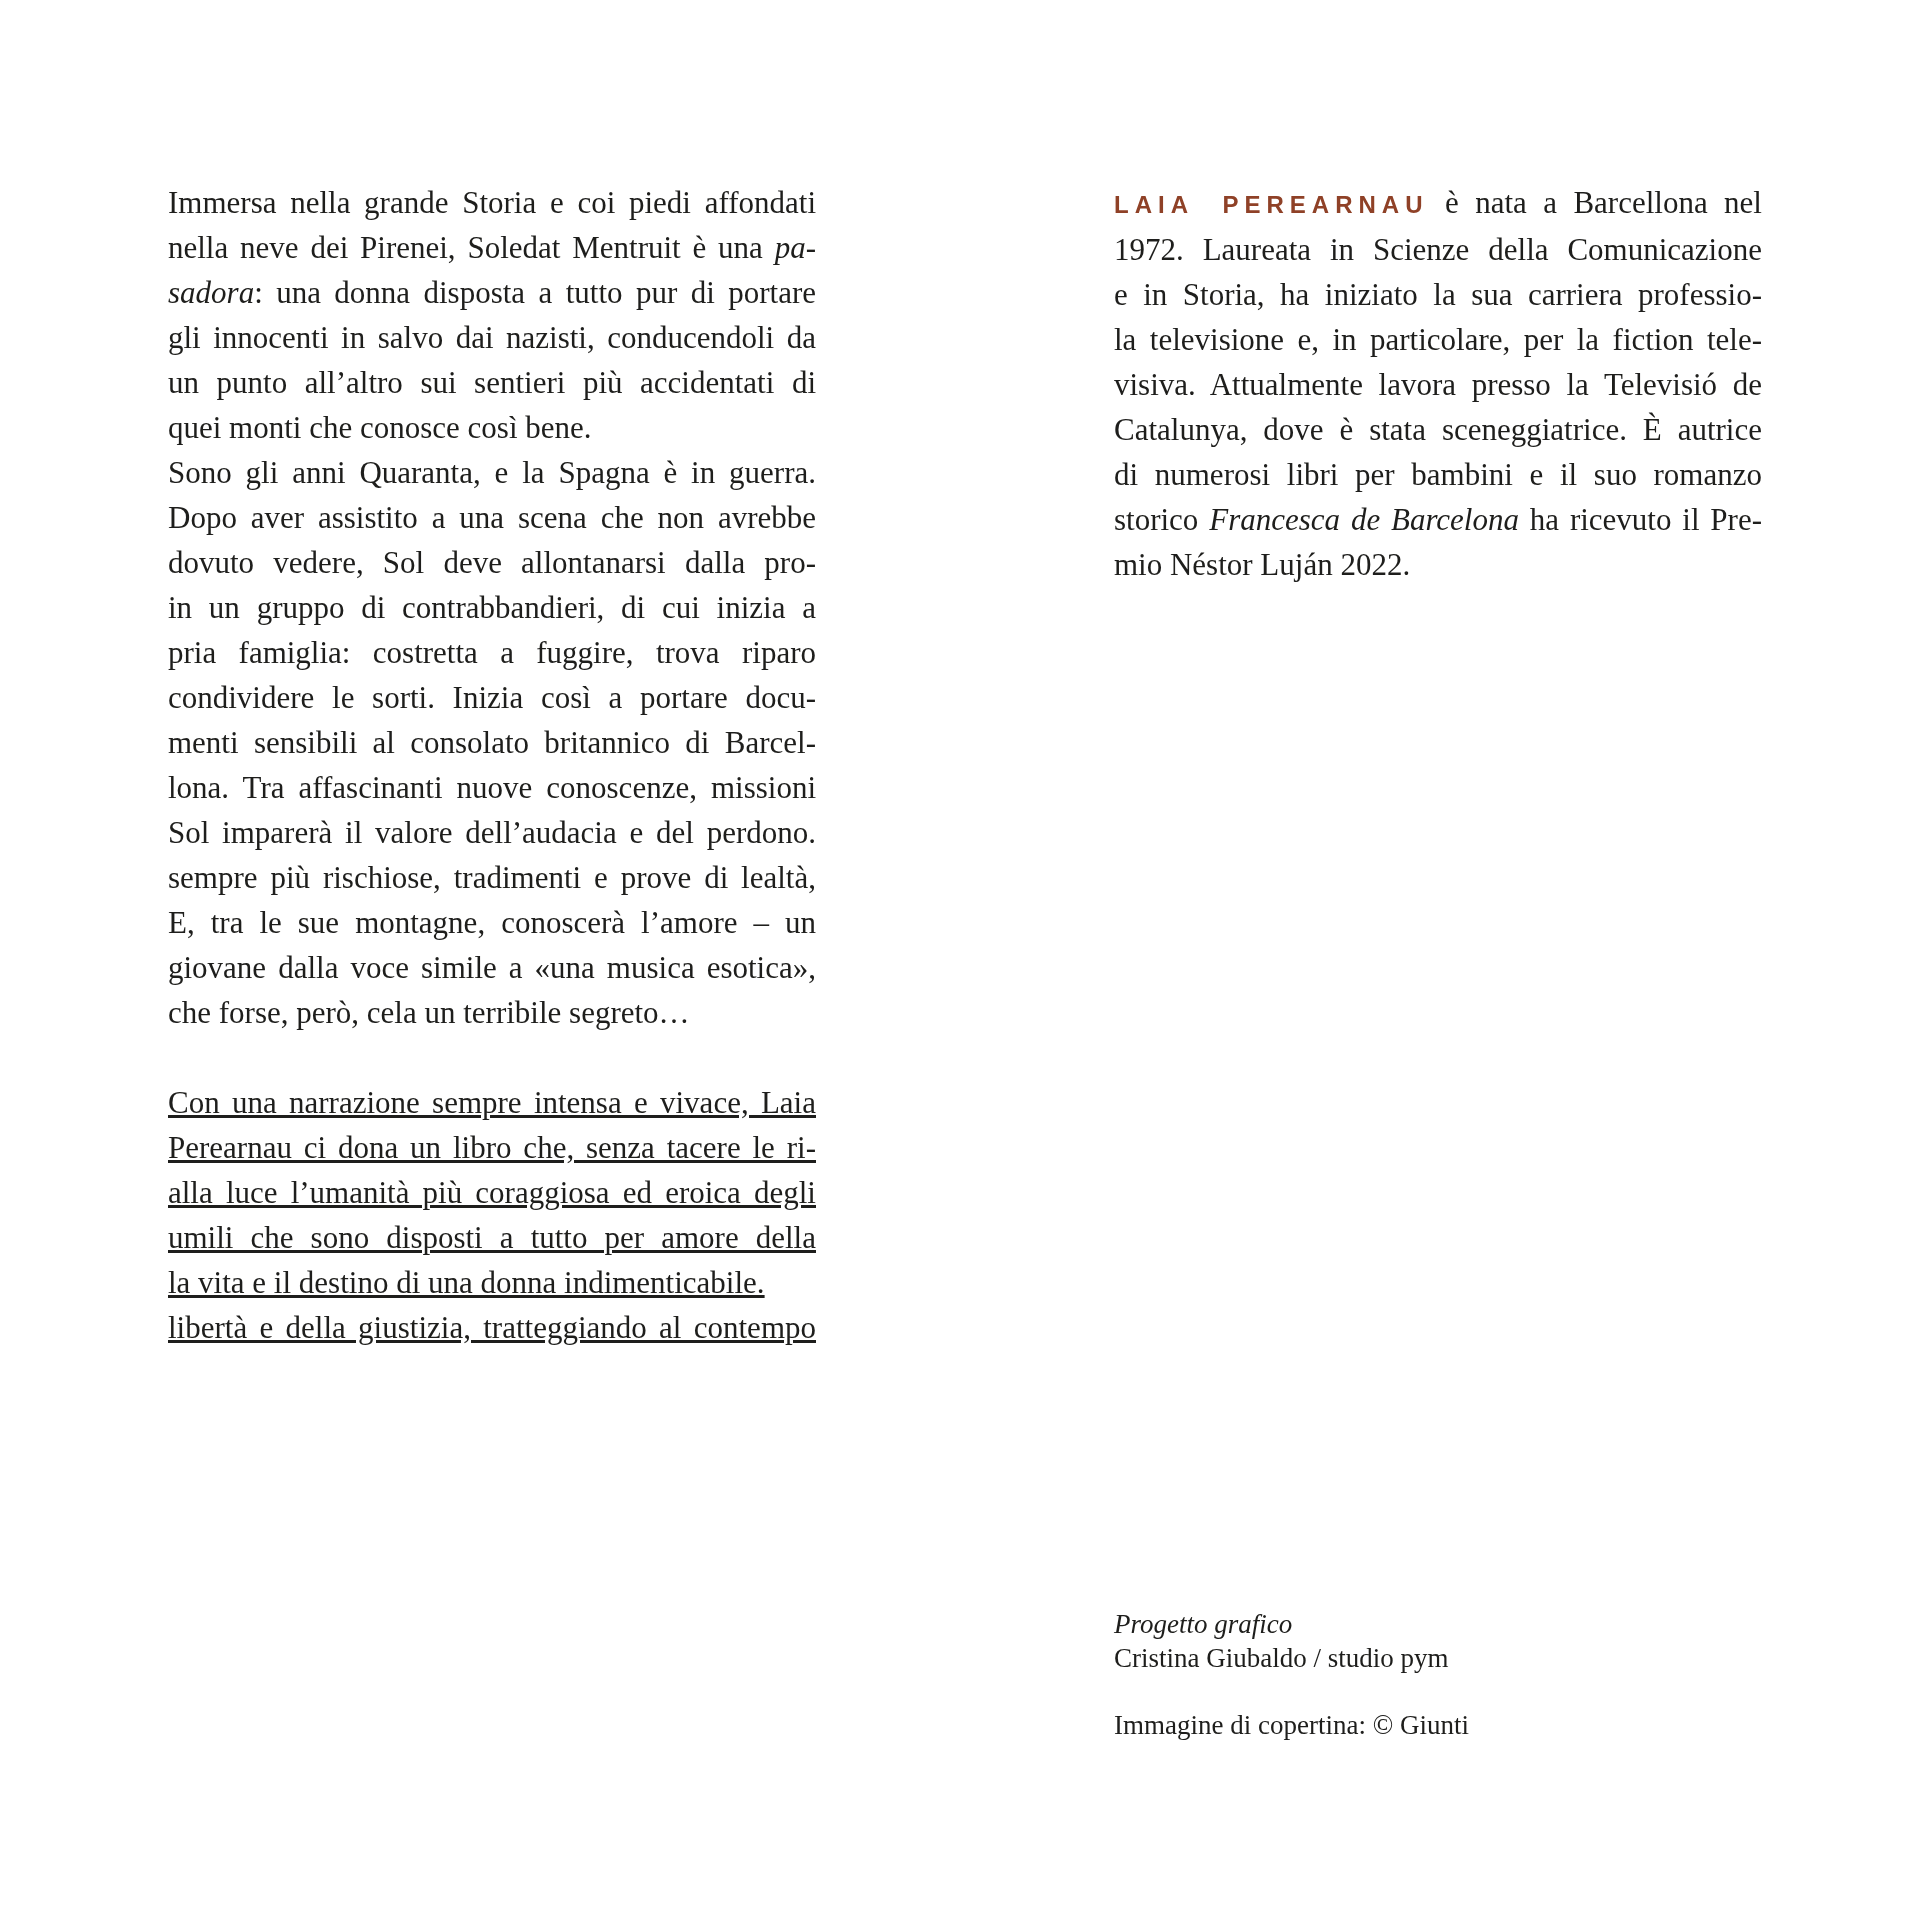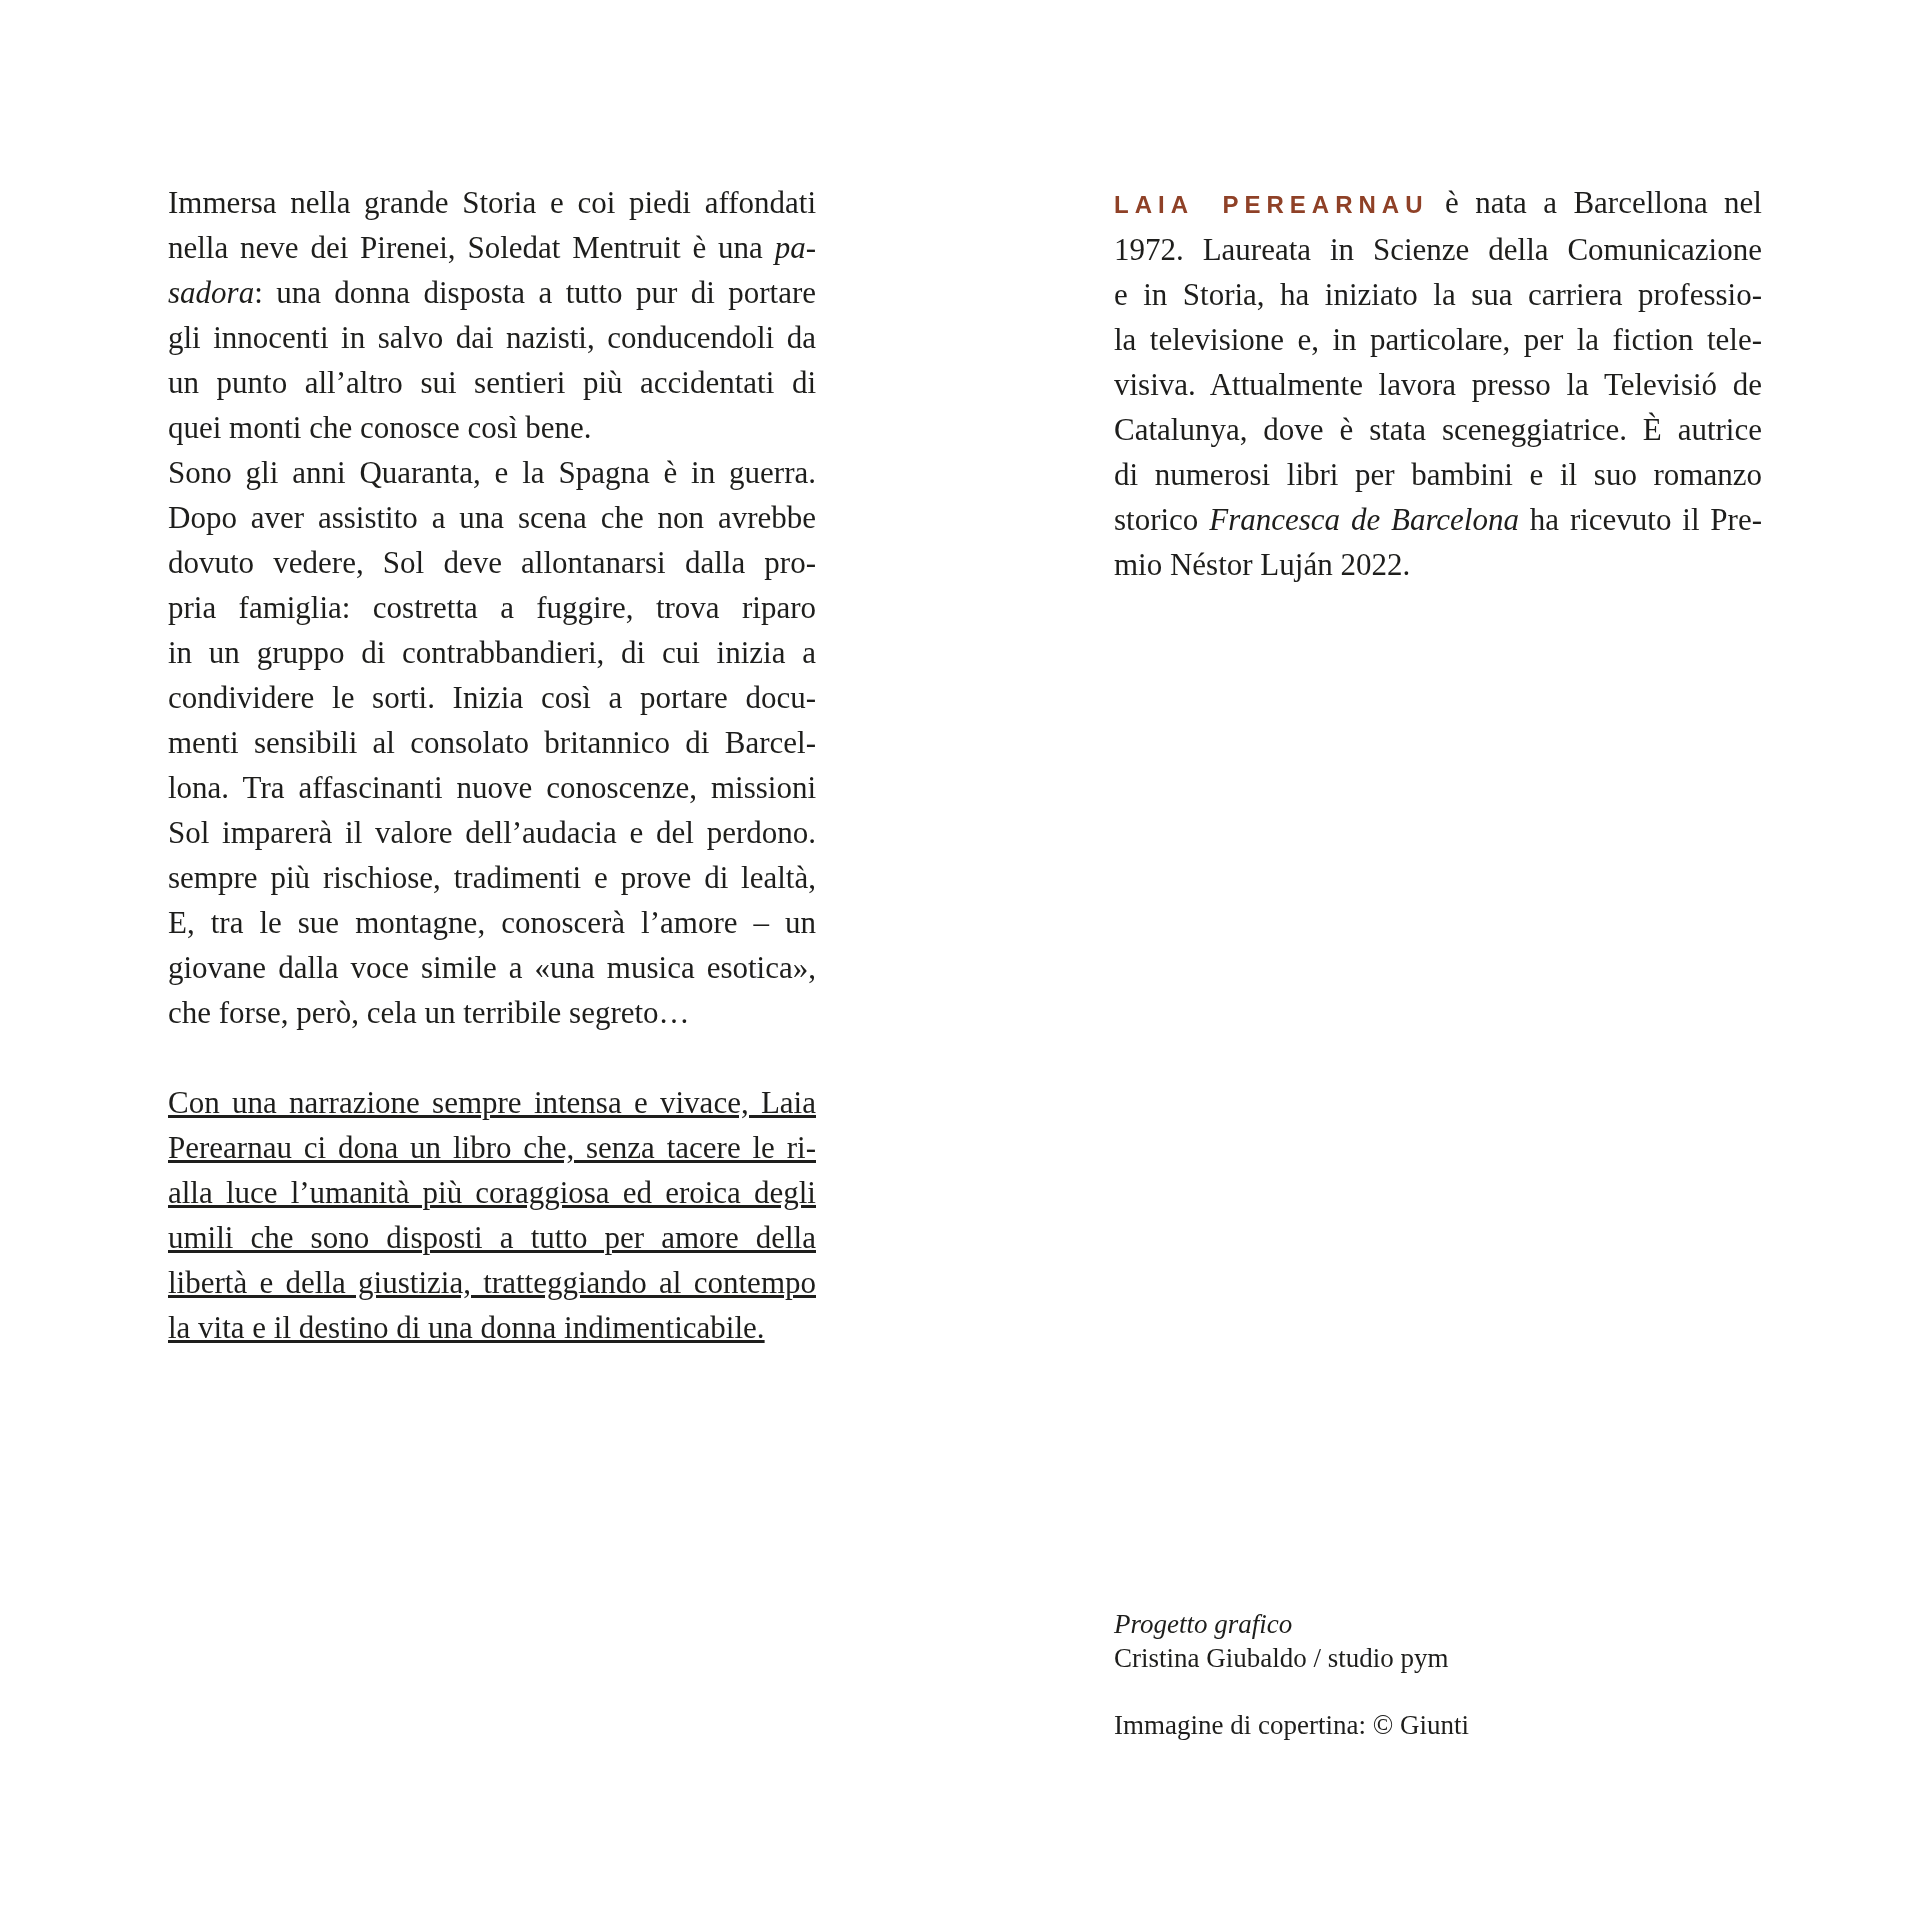--- a/index.html
+++ b/index.html
@@ -59,38 +59,38 @@
         <div class="line just">nella neve dei Pirenei, Soledat Mentruit è una <i>pa-</i></div>
         <div class="line just"><i>sadora</i>: una donna disposta a tutto pur di portare</div>
         <div class="line just">gli innocenti in salvo dai nazisti, conducendoli da</div>
         <div class="line just">un punto all’altro sui sentieri più accidentati di</div>
         <div class="line last">quei monti che conosce così bene.</div>
       </div>
     <div class="para">
         <div class="line just">Sono gli anni Quaranta, e la Spagna è in guerra.</div>
         <div class="line just">Dopo aver assistito a una scena che non avrebbe</div>
         <div class="line just">dovuto vedere, Sol deve allontanarsi dalla pro-</div>
+        <div class="line just">in un gruppo di contrabbandieri, di cui inizia a</div>
         <div class="line just">pria famiglia: costretta a fuggire, trova riparo</div>
-        <div class="line just">in un gruppo di contrabbandieri, di cui inizia a</div>
         <div class="line just">condividere le sorti. Inizia così a portare docu-</div>
         <div class="line just">menti sensibili al consolato britannico di Barcel-</div>
         <div class="line just">lona. Tra affascinanti nuove conoscenze, missioni</div>
         <div class="line just">Sol imparerà il valore dell’audacia e del perdono.</div>
         <div class="line just">sempre più rischiose, tradimenti e prove di lealtà,</div>
         <div class="line just">E, tra le sue montagne, conoscerà l’amore – un</div>
         <div class="line just">giovane dalla voce simile a «una musica esotica»,</div>
         <div class="line last">che forse, però, cela un terribile segreto…</div>
       </div>
     <div class="para gap">
         <div class="line just">Con una narrazione sempre intensa e vivace, Laia</div>
         <div class="line just">Perearnau ci dona un libro che, senza tacere le ri-</div>
         <div class="line just">alla luce l’umanità più coraggiosa ed eroica degli</div>
         <div class="line just">umili che sono disposti a tutto per amore della</div>
+        <div class="line last">la vita e il destino di una donna indimenticabile.</div>
         <div class="line just">libertà e della giustizia, tratteggiando al contempo</div>
-        <div class="line last">la vita e il destino di una donna indimenticabile.</div>
       </div>
   </section>
 
   <section class="col right">
     <div class="para">
         <div class="line just"><span class="author-name">LAIA PEREARNAU</span> è nata a Barcellona nel</div>
         <div class="line just">1972. Laureata in Scienze della Comunicazione</div>
         <div class="line just">e in Storia, ha iniziato la sua carriera professio-</div>
         <div class="line just">la televisione e, in particolare, per la fiction tele-</div>
         <div class="line just">visiva. Attualmente lavora presso la Televisió de</div>

